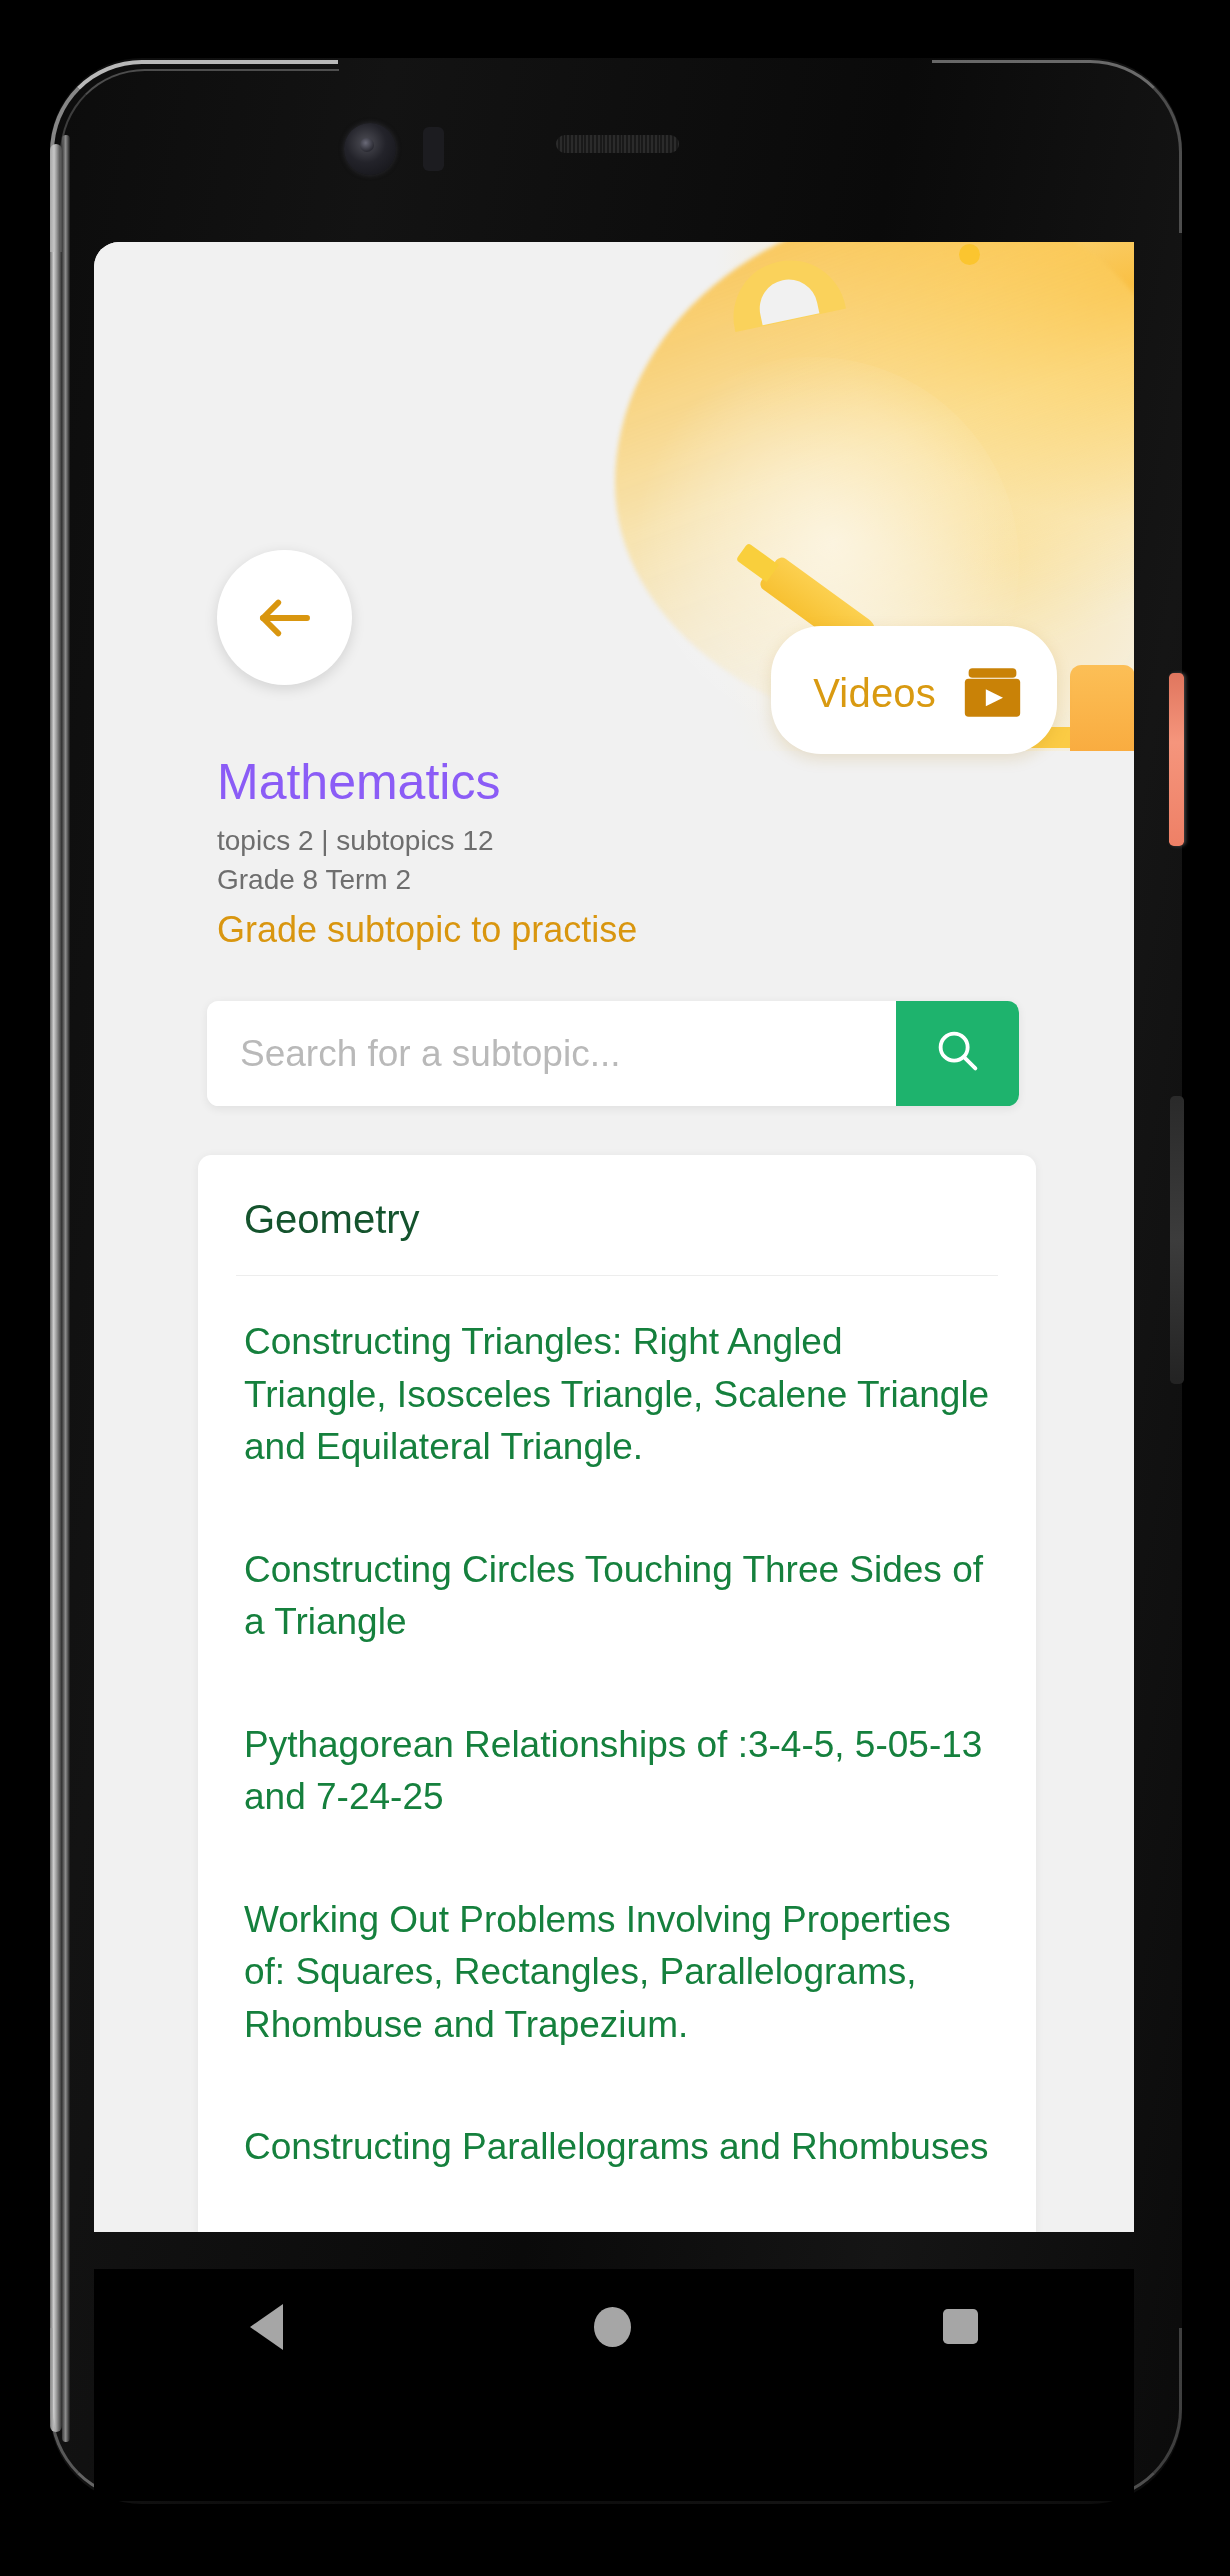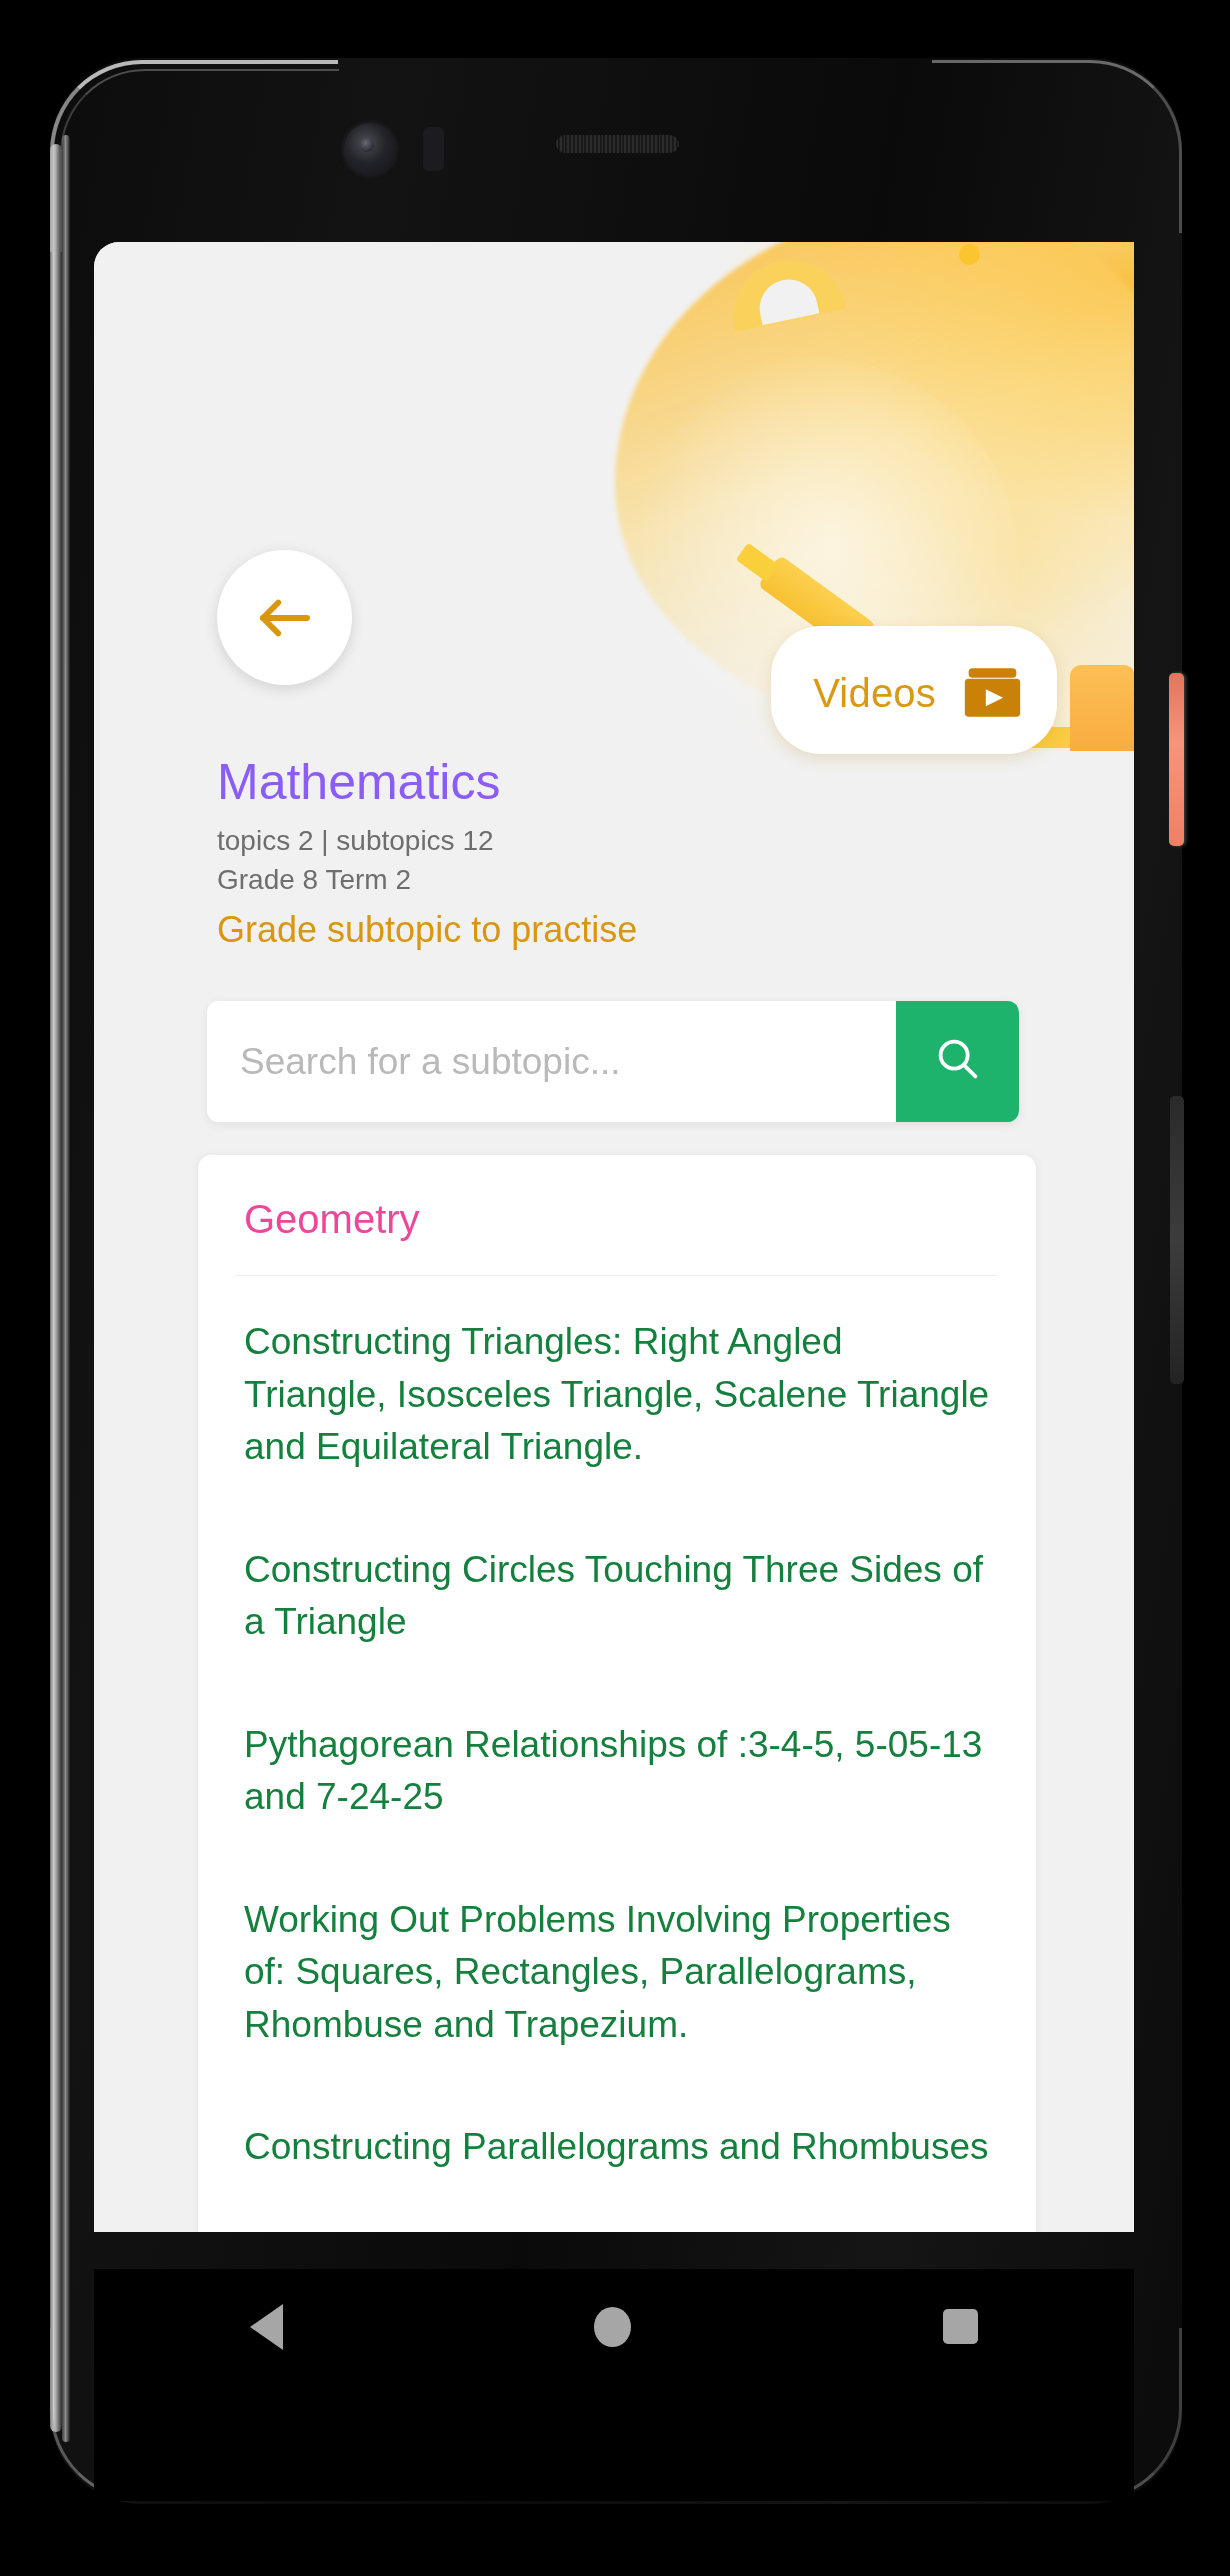--- a/index.html
+++ b/index.html
@@ -333,21 +333,21 @@
     white-space: nowrap;
     cursor: pointer;
   }
 
   
   .search-wrap {
     position: absolute;
     left: 113px;
     top: 759px;
     width: 812px;
-    height: 121px;
+    height: 105px;
     display: flex;
     border-radius: 11.5px;
     overflow: hidden;
     box-shadow: 0 2.9px 9.6px rgba(0,0,0,0.07);
   }
   .search-input {
     flex: 1;
     border: none;
     outline: none;
     background: #ffffff;
@@ -374,21 +374,21 @@
     top: 913px;
     width: 838px;
     min-height: 1153px;
     background: #ffffff;
     border-radius: 13.5px;
     box-shadow: 0 1.9px 9.6px rgba(0,0,0,0.06);
     padding: 42px 0 0 0;
   }
   .topic-title {
     font-size: 40px;
-    color: #ec4899;
+    color: #14532d;
     padding: 0 46px 33px 46px;
   }
   .topic-divider {
     height: 1px;
     background: #ededed;
     margin: 0 38px;
   }
   .subtopic-list { padding: 0 46px; }
   .subtopic-item {
     font-size: 37px;

